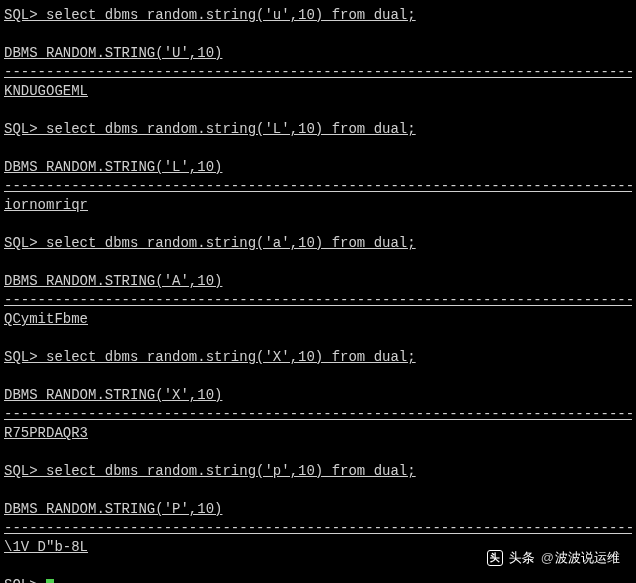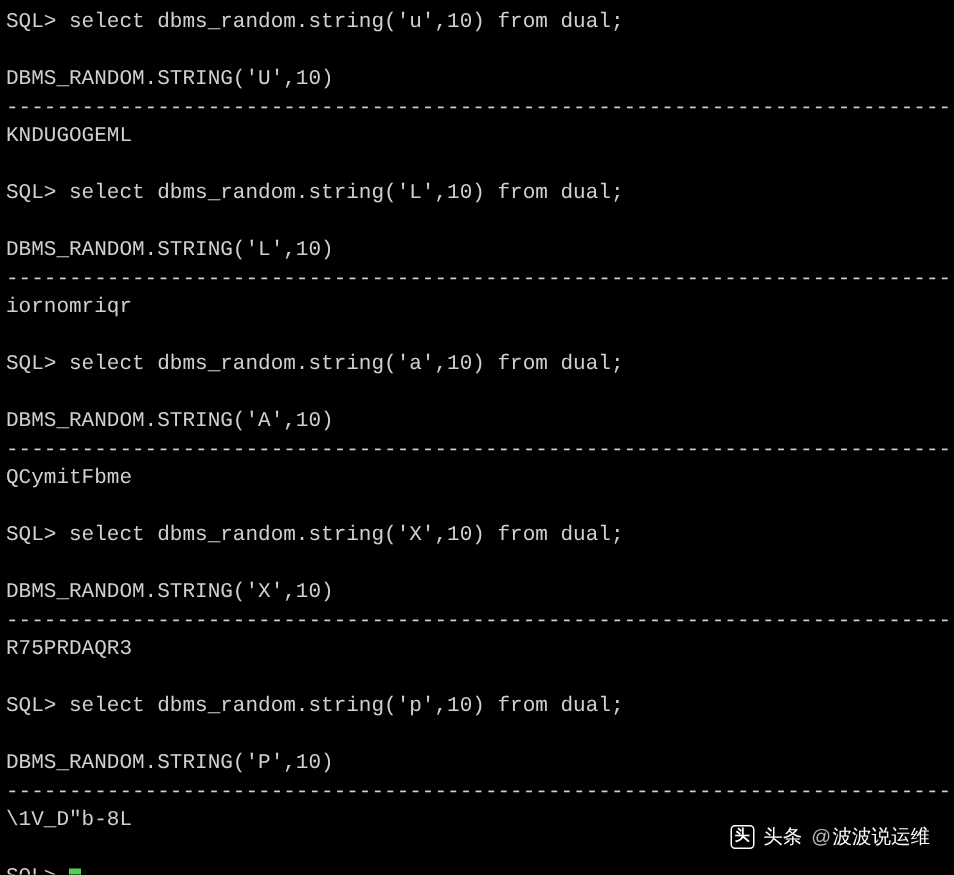--- a/index.html
+++ b/index.html
@@ -17,20 +17,21 @@
       height: 583px;
       padding: 6px 4px;
       overflow: hidden;
       position: relative;
     }
     .terminal {
       white-space: pre;
     }
     .line {
       min-height: 19px;
+      text-decoration: underline;
     }
     .divider {
       overflow: hidden;
       white-space: nowrap;
     }
     .cursor {
       display: inline-block;
       width: 8px;
       height: 14px;
       background-color: #4fcf4f;

